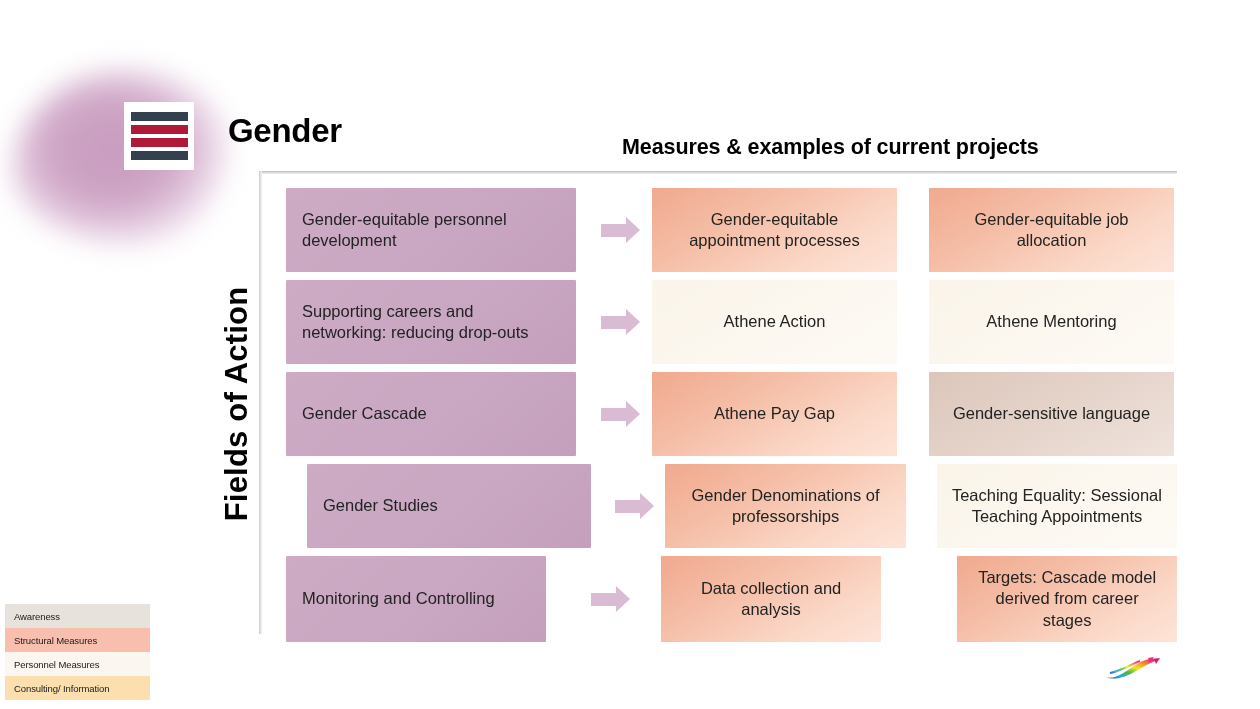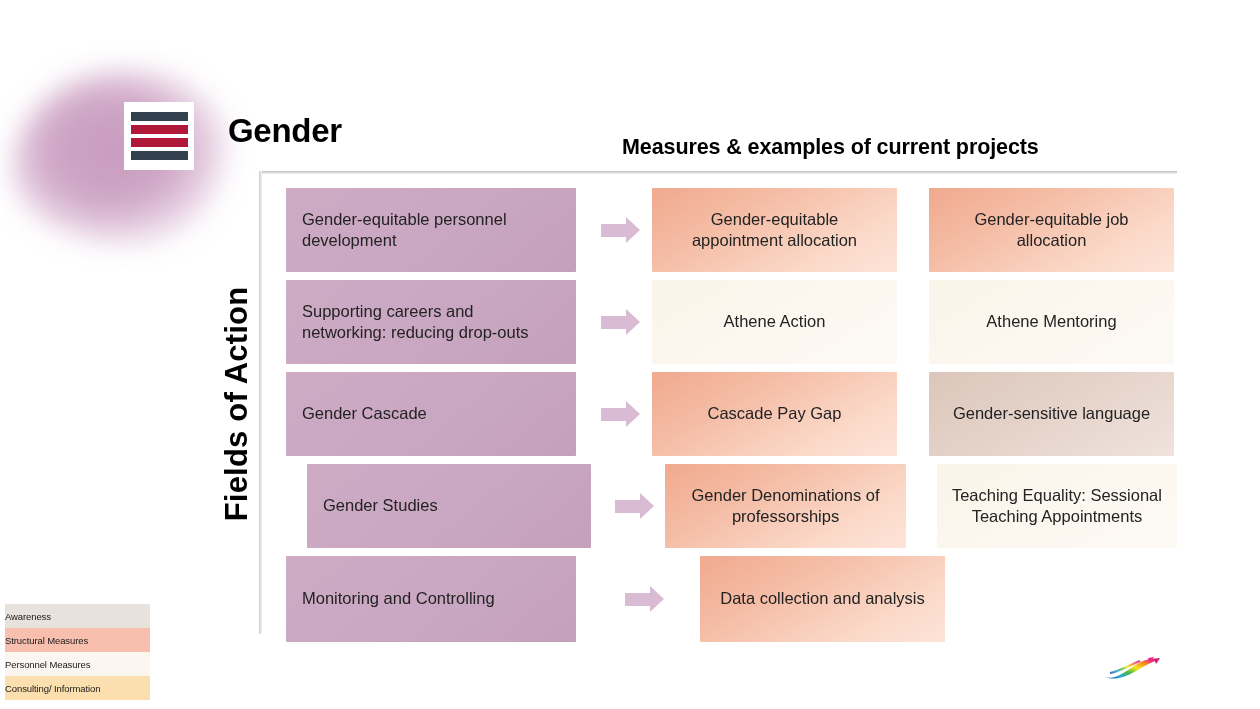--- a/index.html
+++ b/index.html
@@ -82,21 +82,21 @@
 
   
   .tint-salmon{background:linear-gradient(150deg,#f0a98e 0%,#f5bda6 35%,#fbd9c9 75%,#fde4d8 100%);}
   .tint-cream{background:linear-gradient(150deg,#faf4e9 0%,#fcf7ef 50%,#fdfaf5 100%);}
   .tint-beige{background:linear-gradient(150deg,#dcc6bb 0%,#e4d2c8 45%,#efe3dc 100%);}
 
   
   .legend{position:absolute;left:5px;top:604px;width:145px;}
   .legend-item{
     height:24px;display:flex;align-items:center;
-    box-sizing:border-box;
+    padding-left:9px;box-sizing:border-box;
     font-size:9.5px;color:#1a1a1a;letter-spacing:-0.1px;
   }
   .lg-awareness{background:#e8e2dd;}
   .lg-structural{background:#f8bfae;}
   .lg-personnel{background:#fbf7f0;}
   .lg-consulting{background:#fcdfae;}
 
   
   .rainbow{position:absolute;left:1104px;top:656px;width:58px;height:26px;}
 </style>
@@ -120,41 +120,41 @@
 
 <div class="axis-label">Fields of Action</div>
 
 <div class="grid">
 
   <div class="row" style="height:84px;">
     <div class="cell cell-field">Gender-equitable personnel development</div>
     <div class="arrow-cell">
       <div class="arrow"></div>
     </div>
-    <div class="cell cell-measure tint-salmon">Gender-equitable appointment allocation</div>
+    <div class="cell cell-measure tint-salmon">Gender-equitable appointment processes</div>
     <div class="spacer"></div>
     <div class="cell cell-measure tint-salmon">Gender-equitable job allocation</div>
   </div>
 
   <div class="row" style="height:84px;">
     <div class="cell cell-field">Supporting careers and networking: reducing drop-outs</div>
     <div class="arrow-cell">
       <div class="arrow"></div>
     </div>
     <div class="cell cell-measure tint-cream">Athene Action</div>
     <div class="spacer"></div>
     <div class="cell cell-measure tint-cream">Athene Mentoring</div>
   </div>
 
   <div class="row" style="height:84px;">
     <div class="cell cell-field">Gender Cascade</div>
     <div class="arrow-cell">
       <div class="arrow"></div>
     </div>
-    <div class="cell cell-measure tint-salmon">Cascade Pay Gap</div>
+    <div class="cell cell-measure tint-salmon">Athene Pay Gap</div>
     <div class="spacer"></div>
     <div class="cell cell-measure tint-beige">Gender-sensitive language</div>
   </div>
 
   <div class="row" style="height:84px;padding-left:21px;">
     <div class="cell cell-field">Gender Studies</div>
     <div class="arrow-cell">
       <div class="arrow"></div>
     </div>
     <div class="cell cell-measure tint-salmon">Gender Denominations of professorships</div>
@@ -162,20 +162,21 @@
     <div class="cell cell-measure tint-cream">Teaching Equality: Sessional Teaching Appointments</div>
   </div>
 
   <div class="row" style="height:86px;gap:24px;">
     <div class="cell cell-field">Monitoring and Controlling</div>
     <div class="arrow-cell">
       <div class="arrow"></div>
     </div>
     <div class="cell cell-measure tint-salmon">Data collection and analysis</div>
     <div class="spacer"></div>
+    <div class="cell cell-measure tint-salmon">Targets: Cascade model derived from career stages</div>
   </div>
 
 </div>
 
 <div class="legend">
   <div class="legend-item lg-awareness">Awareness</div>
   <div class="legend-item lg-structural">Structural Measures</div>
   <div class="legend-item lg-personnel">Personnel Measures</div>
   <div class="legend-item lg-consulting">Consulting/ Information</div>
 </div>

